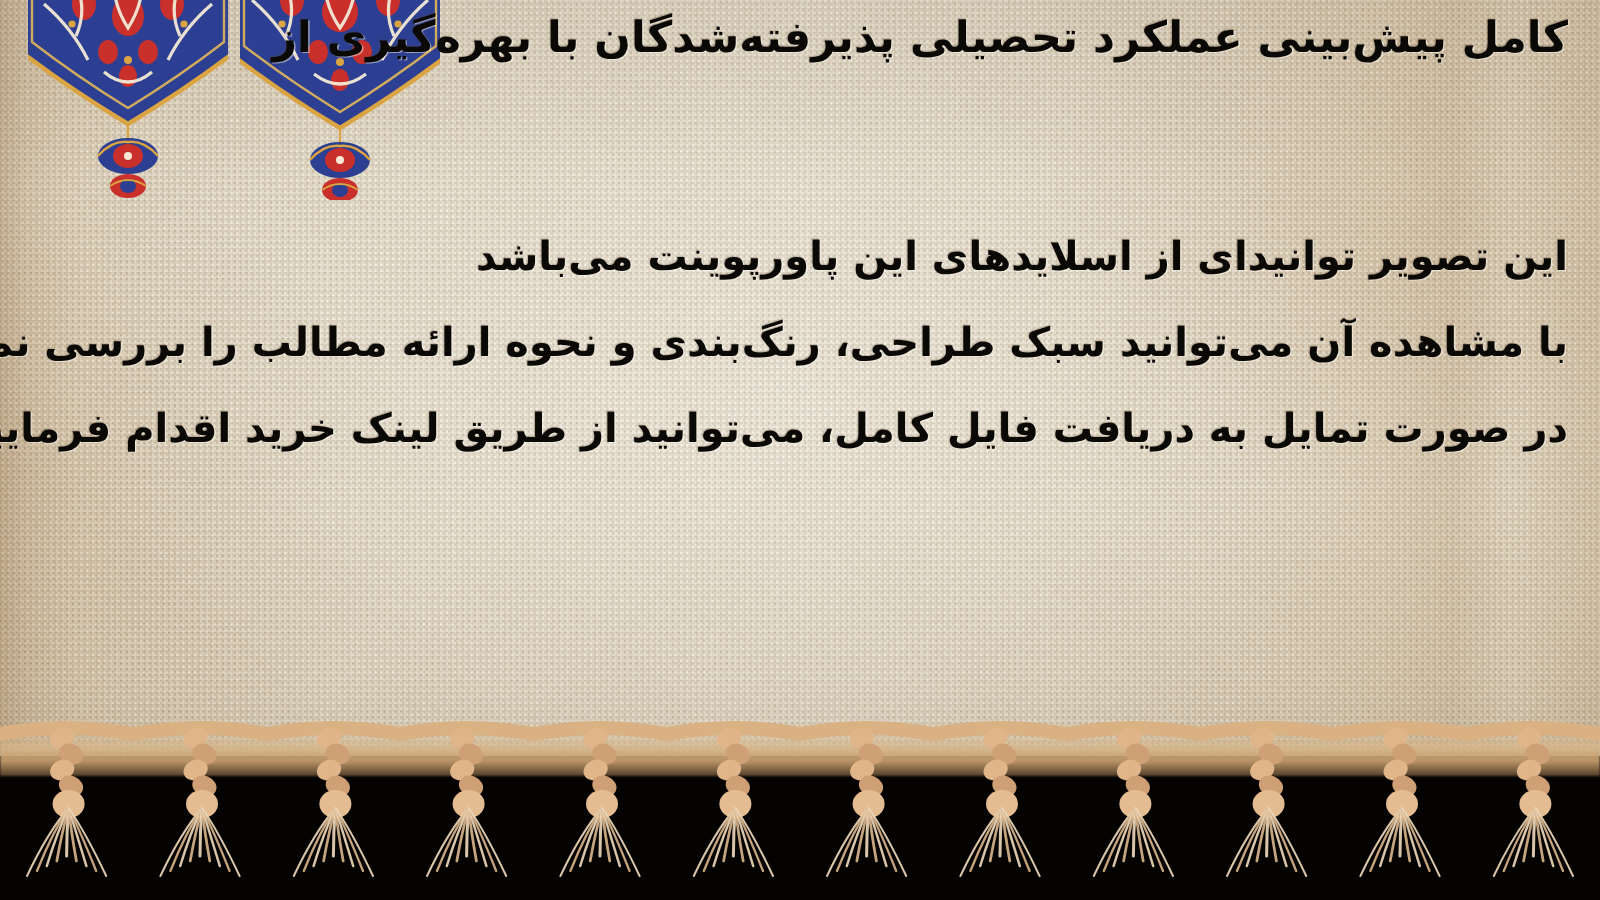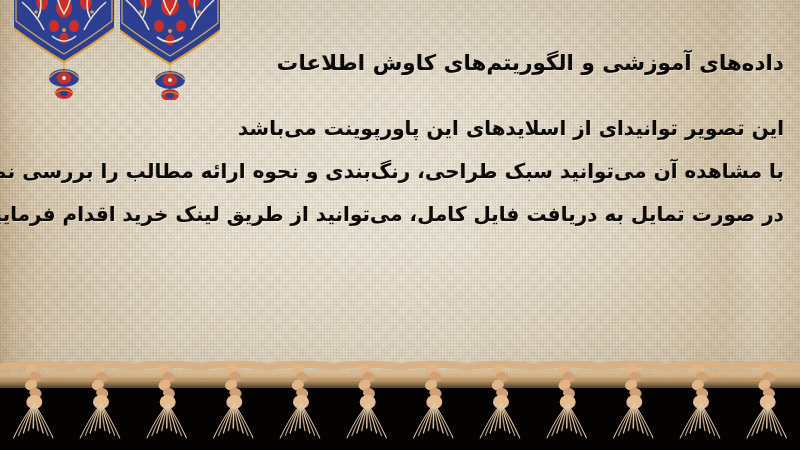--- a/index.html
+++ b/index.html
@@ -261,21 +261,21 @@
           <ellipse cx="0" cy="0" rx="9" ry="6" fill="#c9302c"></ellipse>
           <ellipse cx="0" cy="0" rx="4" ry="3.5" fill="#2c3f93"></ellipse>
           <path d="M -9 0 Q 0 -6 9 0" fill="none" stroke="#d9a441" stroke-width="1"></path>
         </g>
         <circle cx="50" cy="105" r="3" fill="#c9302c"></circle>
       </g>
     </svg>
   </div>
 
   <div class="text-layer">
-    <div class="line title-line t2">داده‌های آموزشی و الگوریتم‌های کاوش اطلاعات</div>
+    <div class="line title-line t1">کامل پیش‌بینی عملکرد تحصیلی پذیرفته‌شدگان با بهره‌گیری از</div>
     <div class="line body-line b1">این تصویر توانید‌ای از اسلایدهای این پاورپوینت می‌باشد</div>
     <div class="line body-line b2">با مشاهده آن می‌توانید سبک طراحی، رنگ‌بندی و نحوه ارائه مطالب را بررسی نمایید</div>
     <div class="line body-line b3">در صورت تمایل به دریافت فایل کامل، می‌توانید از طریق لینک خرید اقدام فرمایید</div>
   </div>
 
   <div class="black-band"></div>
   <div class="fringe-edge"></div>
 
   <div class="fringe-layer">
     <svg id="fringe-svg" width="800" height="90" viewBox="0 0 800 90" xmlns="http://www.w3.org/2000/svg">

